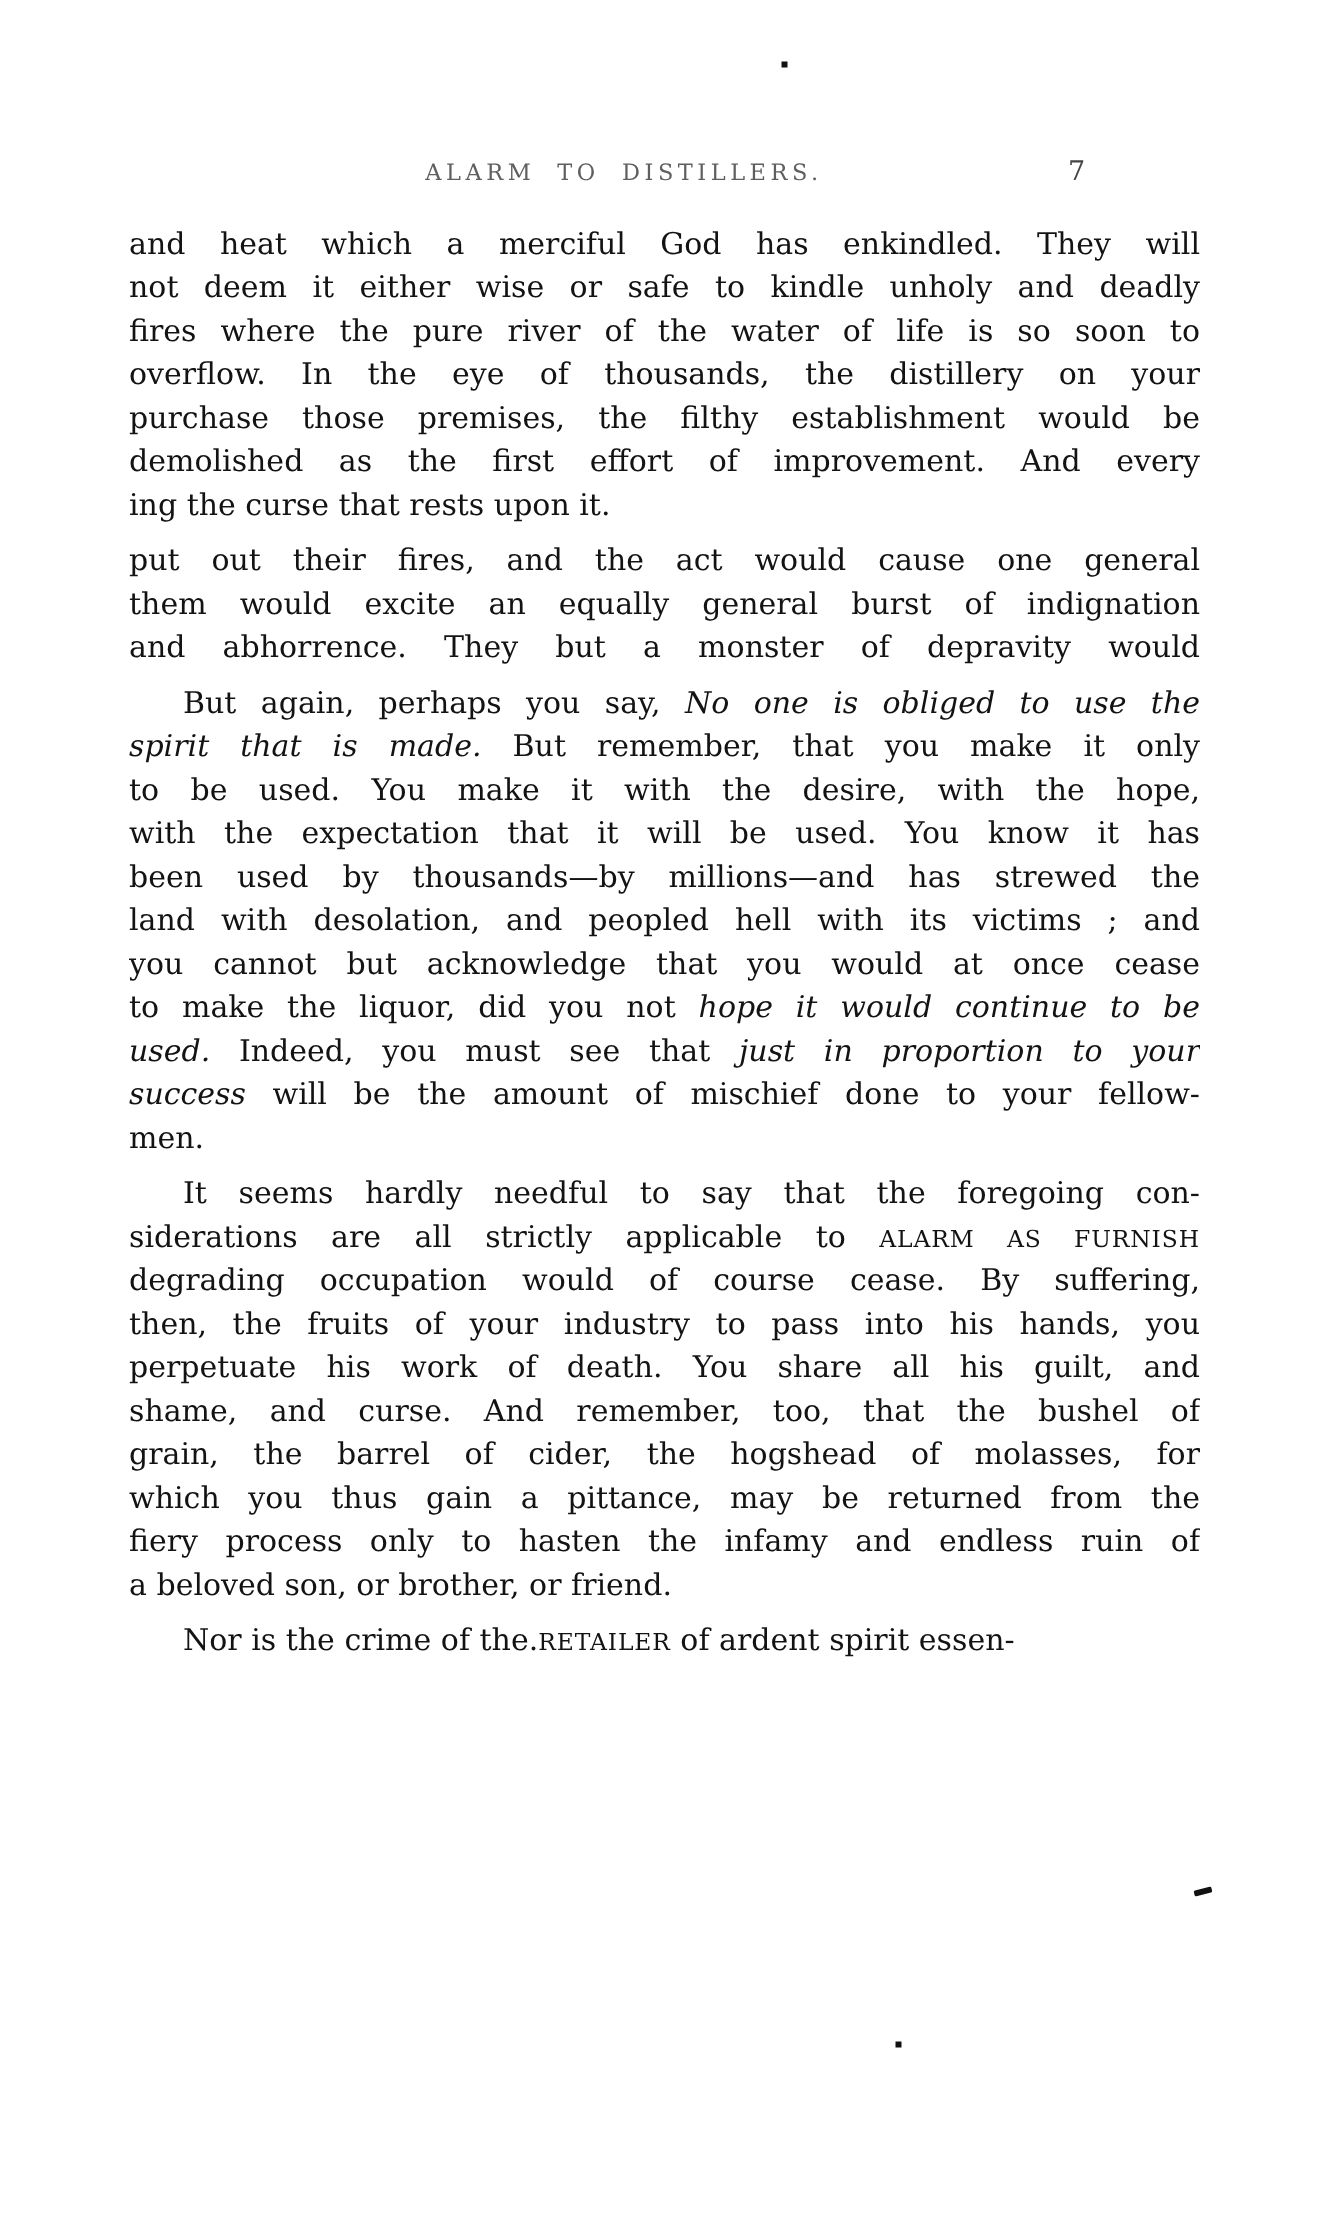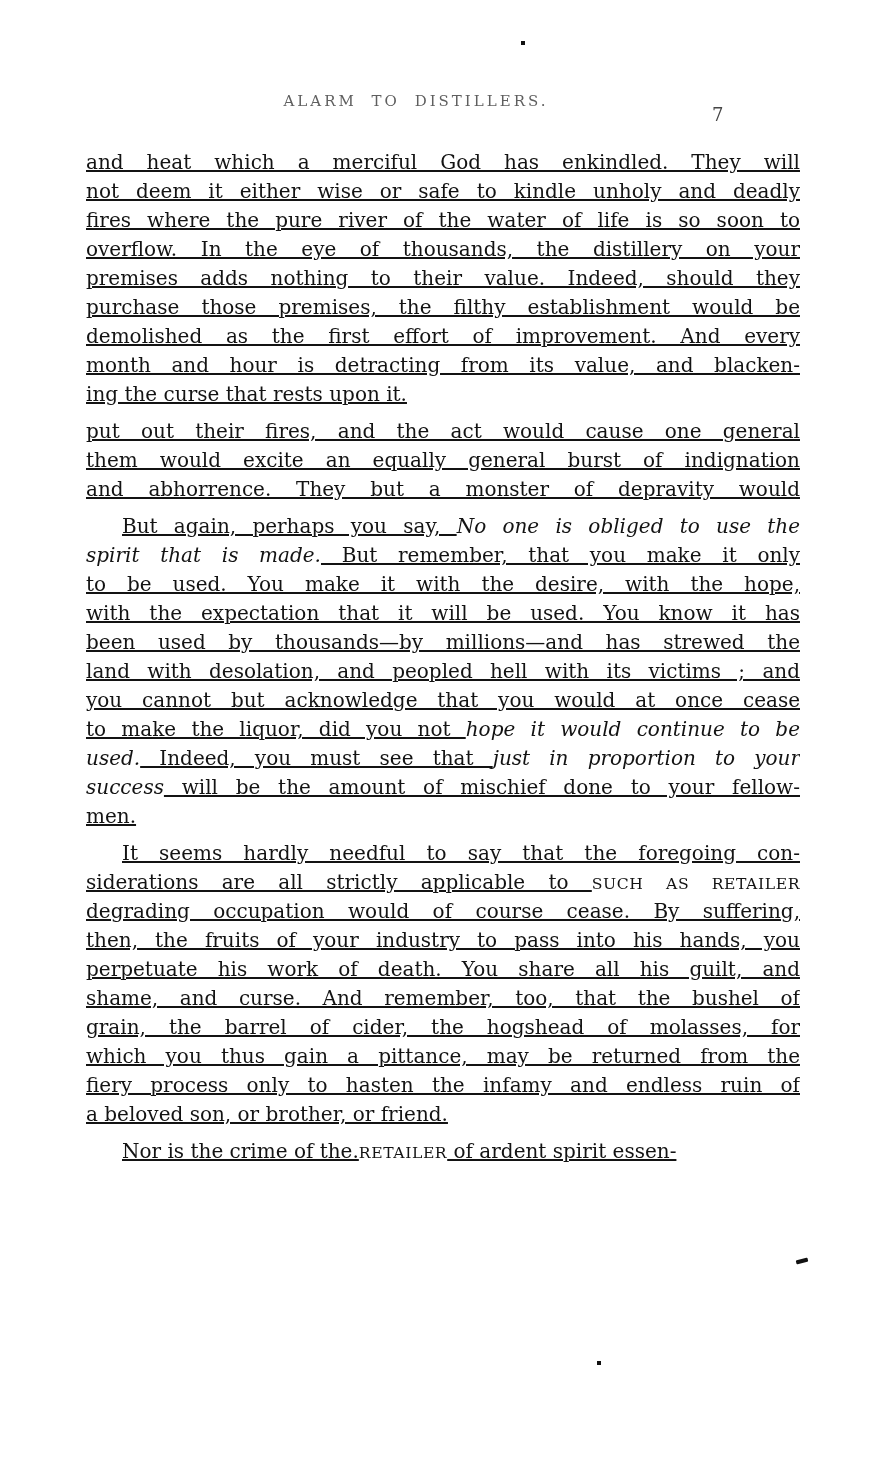--- a/index.html
+++ b/index.html
@@ -11,21 +11,21 @@
     position: relative;
     width: 888px;
     height: 1475px;
     background: #ffffff;
     overflow: hidden;
     font-family: "DejaVu Serif", serif;
     color: #131313;
   }
   .running-head {
     position: absolute;
-    top: 92px;
+    top: 106px;
     left: 86px;
     width: 660px;
     height: 26px;
   }
   .running-title {
     position: absolute;
     left: 50%;
     transform: translateX(-50%);
     white-space: nowrap;
     font-size: 15px;
@@ -56,21 +56,21 @@
     height: 29px;
     overflow: hidden;
   }
   .line.just {
     text-align: justify;
     text-align-last: justify;
   }
   .line.indent {
     text-indent: 36px;
   }
-  .run-n { font-style: normal; text-decoration: underline; }
+  .run-n { font-style: normal; }
   .run-i { font-style: italic; }
   .run-sc {
     font-size: 0.78em;
     letter-spacing: 0.6px;
   }
   
   .speck {
     position: absolute;
     background: #111;
   }
@@ -101,24 +101,22 @@
   </div>
 
   <span class="page-number">7</span>
 
   <div class="body-text">
       <div class="paragraph">
         <div class="line just"><span class="run-n">and heat which a merciful God has enkindled.  They will</span></div>
         <div class="line just"><span class="run-n">not deem it either wise or safe to kindle unholy and deadly</span></div>
         <div class="line just"><span class="run-n">fires where the pure river of the water of life is so soon to</span></div>
         <div class="line just"><span class="run-n">overflow.  In the eye of thousands, the distillery on your</span></div>
-        <div class="line just"><span class="run-n">premises adds nothing to their value.  Indeed, should they</span></div>
         <div class="line just"><span class="run-n">purchase those premises, the filthy establishment would be</span></div>
         <div class="line just"><span class="run-n">demolished as the first effort of improvement.  And every</span></div>
-        <div class="line just"><span class="run-n">month and hour is detracting from its value, and blacken-</span></div>
         <div class="line"><span class="run-n">ing the curse that rests upon it.</span></div>
       </div>
       <div class="paragraph">
         <div class="line just"><span class="run-n">put out their fires, and the act would cause one general</span></div>
         <div class="line just"><span class="run-n">them would excite an equally general burst of indignation</span></div>
         <div class="line just"><span class="run-n">and abhorrence.  They but a monster of depravity would</span></div>
       </div>
       <div class="paragraph">
         <div class="line just indent"><span class="run-n">But again, perhaps you say, </span><span class="run-i">No one is obliged to use the</span></div>
         <div class="line just"><span class="run-i">spirit that is made.</span><span class="run-n">  But remember, that you make it only</span></div>
@@ -127,21 +125,21 @@
         <div class="line just"><span class="run-n">been used by thousands—by millions—and has strewed the</span></div>
         <div class="line just"><span class="run-n">land with desolation, and peopled hell with its victims ; and</span></div>
         <div class="line just"><span class="run-n">you cannot but acknowledge that you would at once cease</span></div>
         <div class="line just"><span class="run-n">to make the liquor, did you not </span><span class="run-i">hope it would continue to be</span></div>
         <div class="line just"><span class="run-i">used.</span><span class="run-n">  Indeed, you must see that </span><span class="run-i">just in proportion to your</span></div>
         <div class="line just"><span class="run-i">success</span><span class="run-n"> will be the amount of mischief done to your fellow-</span></div>
         <div class="line"><span class="run-n">men.</span></div>
       </div>
       <div class="paragraph">
         <div class="line just indent"><span class="run-n">It seems hardly needful to say that the foregoing con-</span></div>
-        <div class="line just"><span class="run-n">siderations are all strictly applicable to </span><span class="run-sc">SUCH AS RETAILER</span></div>
+        <div class="line just"><span class="run-n">siderations are all strictly applicable to </span><span class="run-sc">ALARM AS FURNISH</span></div>
         <div class="line just"><span class="run-n">degrading occupation would of course cease.  By suffering,</span></div>
         <div class="line just"><span class="run-n">then, the fruits of your industry to pass into his hands, you</span></div>
         <div class="line just"><span class="run-n">perpetuate his work of death.  You share all his guilt, and</span></div>
         <div class="line just"><span class="run-n">shame, and curse.  And remember, too, that the bushel of</span></div>
         <div class="line just"><span class="run-n">grain, the barrel of cider, the hogshead of molasses, for</span></div>
         <div class="line just"><span class="run-n">which you thus gain a pittance, may be returned from the</span></div>
         <div class="line just"><span class="run-n">fiery process only to hasten the infamy and endless ruin of</span></div>
         <div class="line"><span class="run-n">a beloved son, or brother, or friend.</span></div>
       </div>
       <div class="paragraph">

